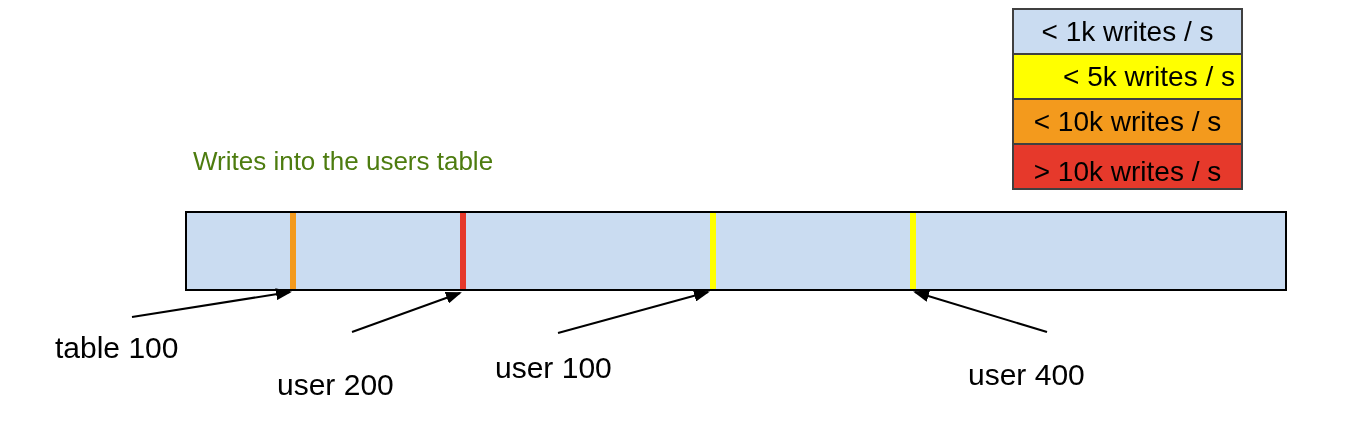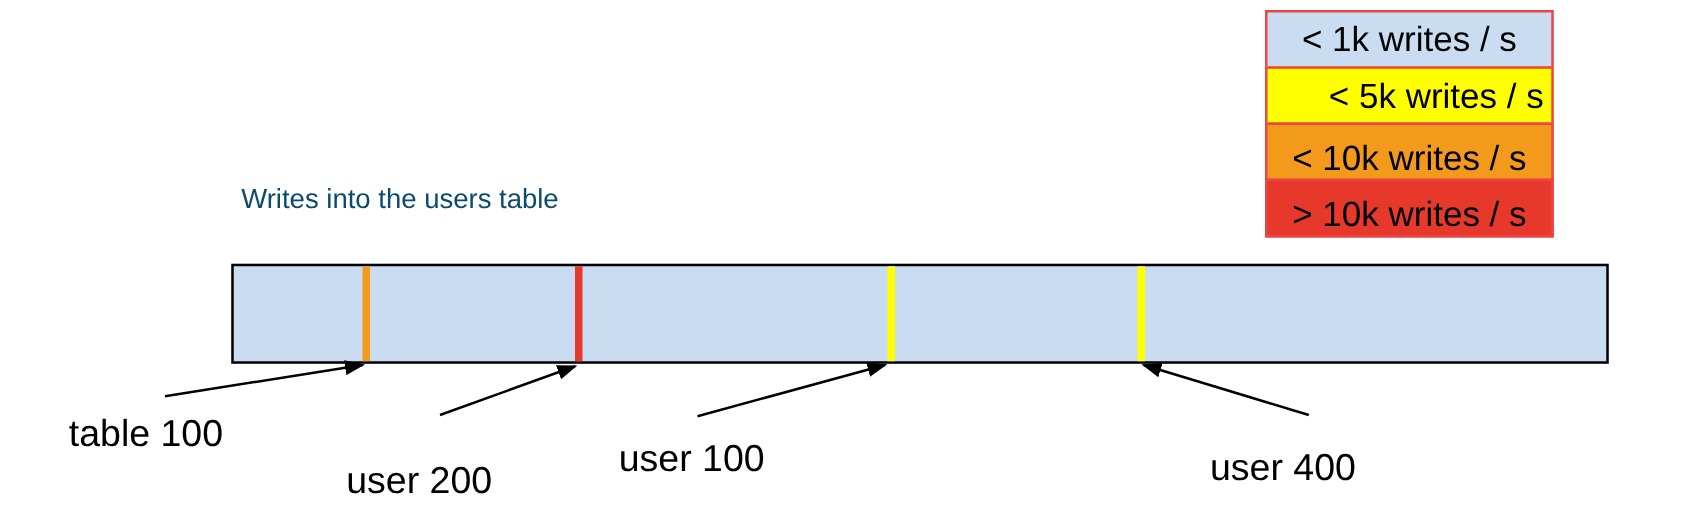--- a/index.html
+++ b/index.html
@@ -12,35 +12,35 @@
     position: relative;
     width: 1350px;
     height: 422px;
     background: #ffffff;
     overflow: hidden;
   }
   .title {
     position: absolute;
     left: 193px;
     top: 146px;
-    font-size: 22px;
-    color: #0c4a6e;
+    font-size: 26px;
+    color: #4d7c0f;
     white-space: nowrap;
   }
   .legend {
     position: absolute;
     left: 1012px;
     top: 8px;
     width: 231px;
   }
   .legend-row {
     box-sizing: border-box;
     width: 231px;
     height: 47px;
-    border: 2px solid #ef4444;
+    border: 2px solid #404040;
     margin-top: -2px;
     display: flex;
     align-items: center;
     justify-content: center;
     font-size: 28px;
     color: #000000;
     white-space: nowrap;
   }
   .legend-row:first-child { margin-top: 0; }
   .bar {
@@ -80,21 +80,21 @@
 
   <div class="title">Writes into the users table</div>
 
   <div class="legend" id="legend">
       <div class="legend-row" style="background: rgb(202, 220, 241);">
         <span>&lt; 1k writes / s</span>
       </div>
       <div class="legend-row" style="background: rgb(255, 255, 0); padding-left: 43px;">
         <span>&lt; 5k writes / s</span>
       </div>
-      <div class="legend-row" style="background: rgb(243, 154, 29); align-items: flex-end;">
+      <div class="legend-row" style="background: rgb(243, 154, 29);">
         <span>&lt; 10k writes / s</span>
       </div>
       <div class="legend-row" style="background: rgb(230, 57, 43); align-items: flex-end;">
         <span>&gt; 10k writes / s</span>
       </div>
     </div>
 
   <div class="bar" id="bar" style="background: rgb(202, 220, 241); border-color: rgb(0, 0, 0);"></div>
 
   <svg class="arrow-layer" id="arrow-layer" viewBox="0 0 1350 422" xmlns="http://www.w3.org/2000/svg">

